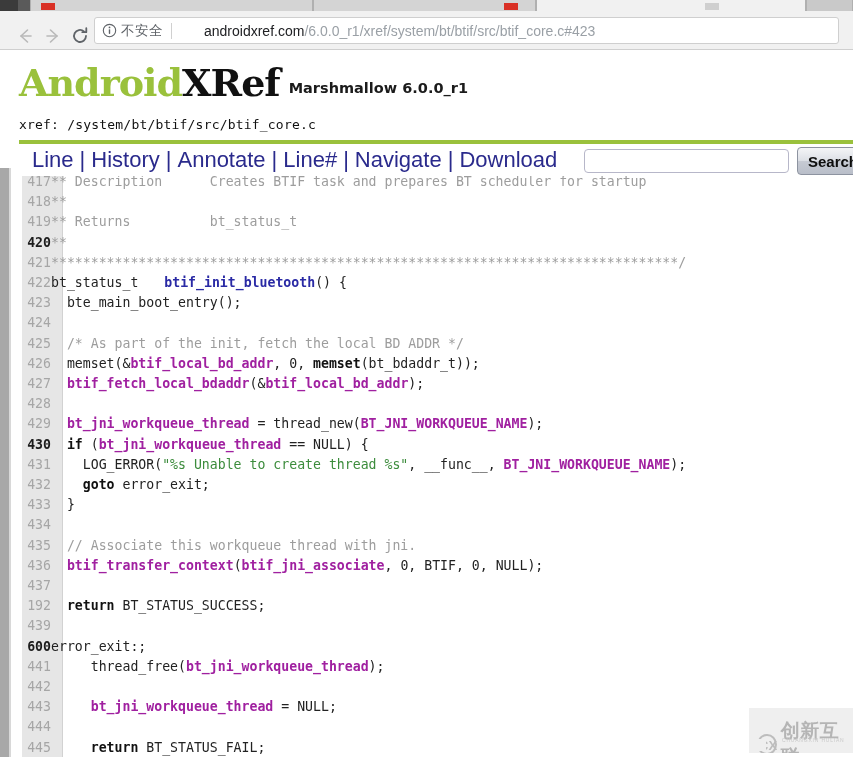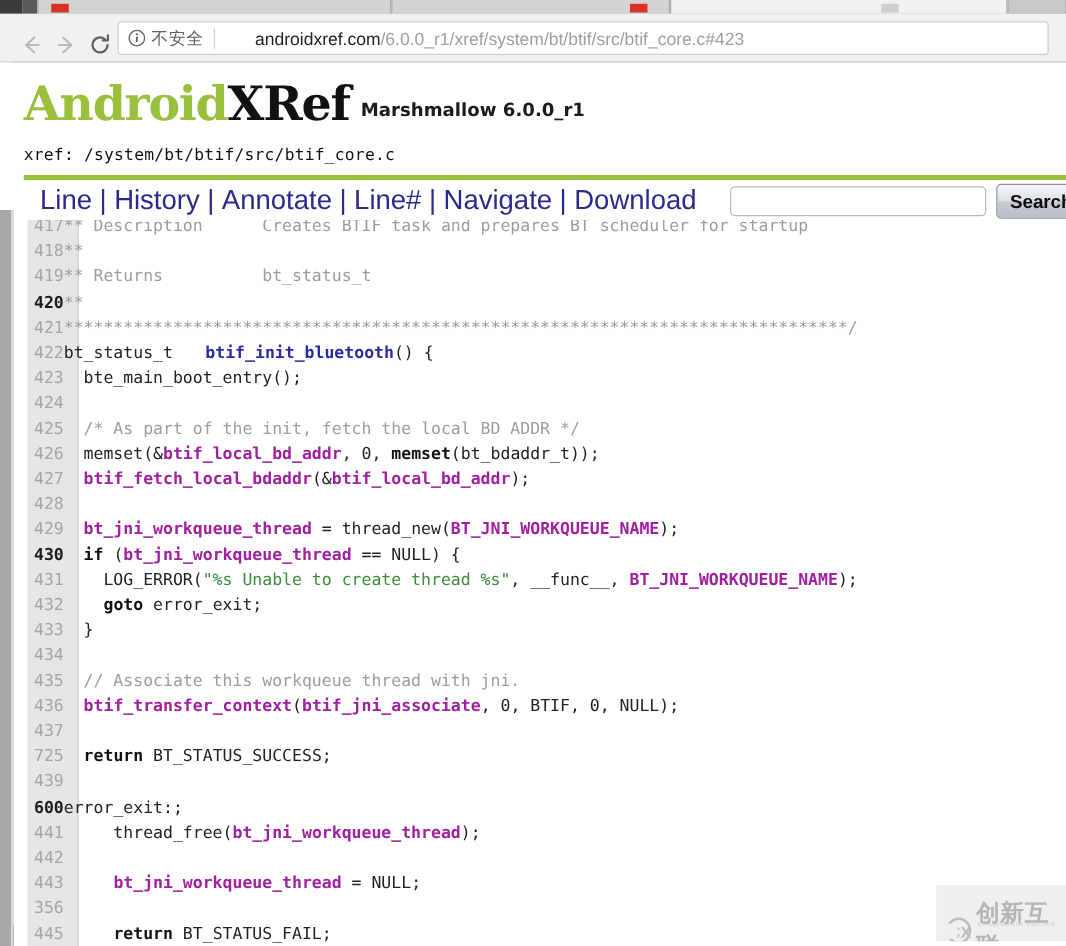--- a/index.html
+++ b/index.html
@@ -354,21 +354,21 @@
               </tr>
               <tr>
                 <td class="ln">436</td>
                 <td class="src"><span class="plain">  </span><span class="var">btif_transfer_context</span><span class="plain">(</span><span class="var">btif_jni_associate</span><span class="plain">, 0, BTIF, 0, NULL);</span></td>
               </tr>
               <tr>
                 <td class="ln">437</td>
                 <td class="src">&nbsp;</td>
               </tr>
               <tr>
-                <td class="ln">725</td>
+                <td class="ln">192</td>
                 <td class="src"><span class="plain">  </span><span class="kw">return</span><span class="plain"> BT_STATUS_SUCCESS;</span></td>
               </tr>
               <tr>
                 <td class="ln">439</td>
                 <td class="src">&nbsp;</td>
               </tr>
               <tr>
                 <td class="ln major">600</td>
                 <td class="src"><span class="plain">error_exit</span><span class="plain">:;</span></td>
               </tr>
@@ -378,21 +378,21 @@
               </tr>
               <tr>
                 <td class="ln">442</td>
                 <td class="src">&nbsp;</td>
               </tr>
               <tr>
                 <td class="ln">443</td>
                 <td class="src"><span class="plain">     </span><span class="var">bt_jni_workqueue_thread</span><span class="plain"> = NULL;</span></td>
               </tr>
               <tr>
-                <td class="ln">356</td>
+                <td class="ln">444</td>
                 <td class="src">&nbsp;</td>
               </tr>
               <tr>
                 <td class="ln">445</td>
                 <td class="src"><span class="plain">     </span><span class="kw">return</span><span class="plain"> BT_STATUS_FAIL;</span></td>
               </tr>
             </tbody>
         </table>
       </div>
 

